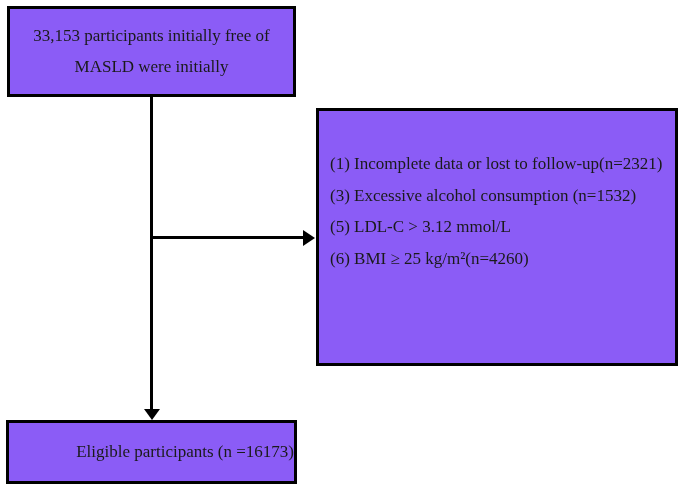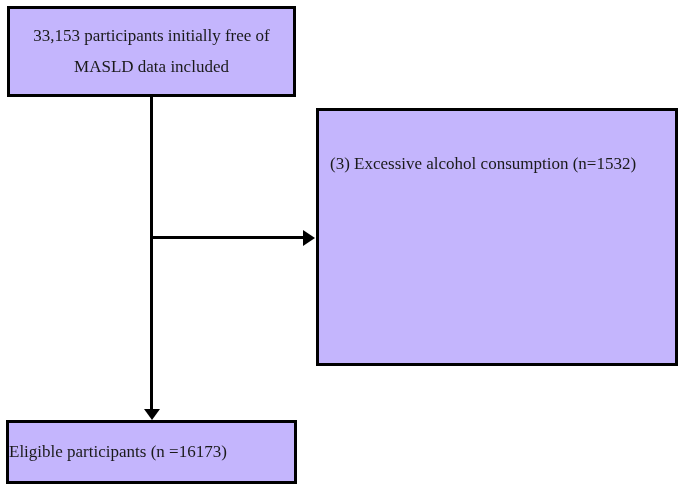--- a/index.html
+++ b/index.html
@@ -11,21 +11,21 @@
     width: 685px;
     height: 492px;
     background: #ffffff;
     font-family: "Liberation Serif", "DejaVu Serif", serif;
     color: #1a1a1a;
     overflow: hidden;
   }
   .box {
     position: absolute;
     border: 3px solid #000000;
-    background: #c4b5fd;
+    background: #8b5cf6;
     box-sizing: border-box;
   }
   #top-box {
     left: 7px;
     top: 6px;
     width: 289px;
     height: 91px;
     display: flex;
     flex-direction: column;
     justify-content: center;
@@ -46,21 +46,21 @@
   #exclusion-box .excl-line {
     line-height: 31.5px;
     white-space: nowrap;
   }
   #bottom-box {
     left: 6px;
     top: 420px;
     width: 291px;
     height: 64px;
     display: flex;
-    justify-content: flex-start;
+    justify-content: flex-end;
     align-items: center;
     text-align: center;
     font-size: 17px;
   }
   .line {
     position: absolute;
     background: #000000;
   }
   #v-line {
     left: 150px;
@@ -94,30 +94,33 @@
     border-left: 12px solid #000000;
   }
 </style>
 </head>
 <body>
 
 <div id="canvas">
 
   <div class="box" id="top-box">
     <div>33,153 participants initially free of</div>
-    <div>MASLD data included</div>
+    <div>MASLD were initially</div>
   </div>
 
   <div class="line" id="v-line"></div>
   <div class="arrowhead" id="arrowhead-down"></div>
 
   <div class="line" id="h-line"></div>
   <div class="arrowhead" id="arrowhead-right"></div>
 
   <div class="box" id="exclusion-box">
+    <div class="excl-line">(1) Incomplete data or lost to follow-up(n=2321)</div>
     <div class="excl-line">(3) Excessive alcohol consumption (n=1532)</div>
+    <div class="excl-line">(5) LDL-C &gt; 3.12 mmol/L</div>
+    <div class="excl-line">(6) BMI ≥ 25 kg/m²(n=4260)</div>
   </div>
 
   <div class="box" id="bottom-box">
     <div>Eligible participants (n =16173)</div>
   </div>
 
 </div>
 
 </body></html>

